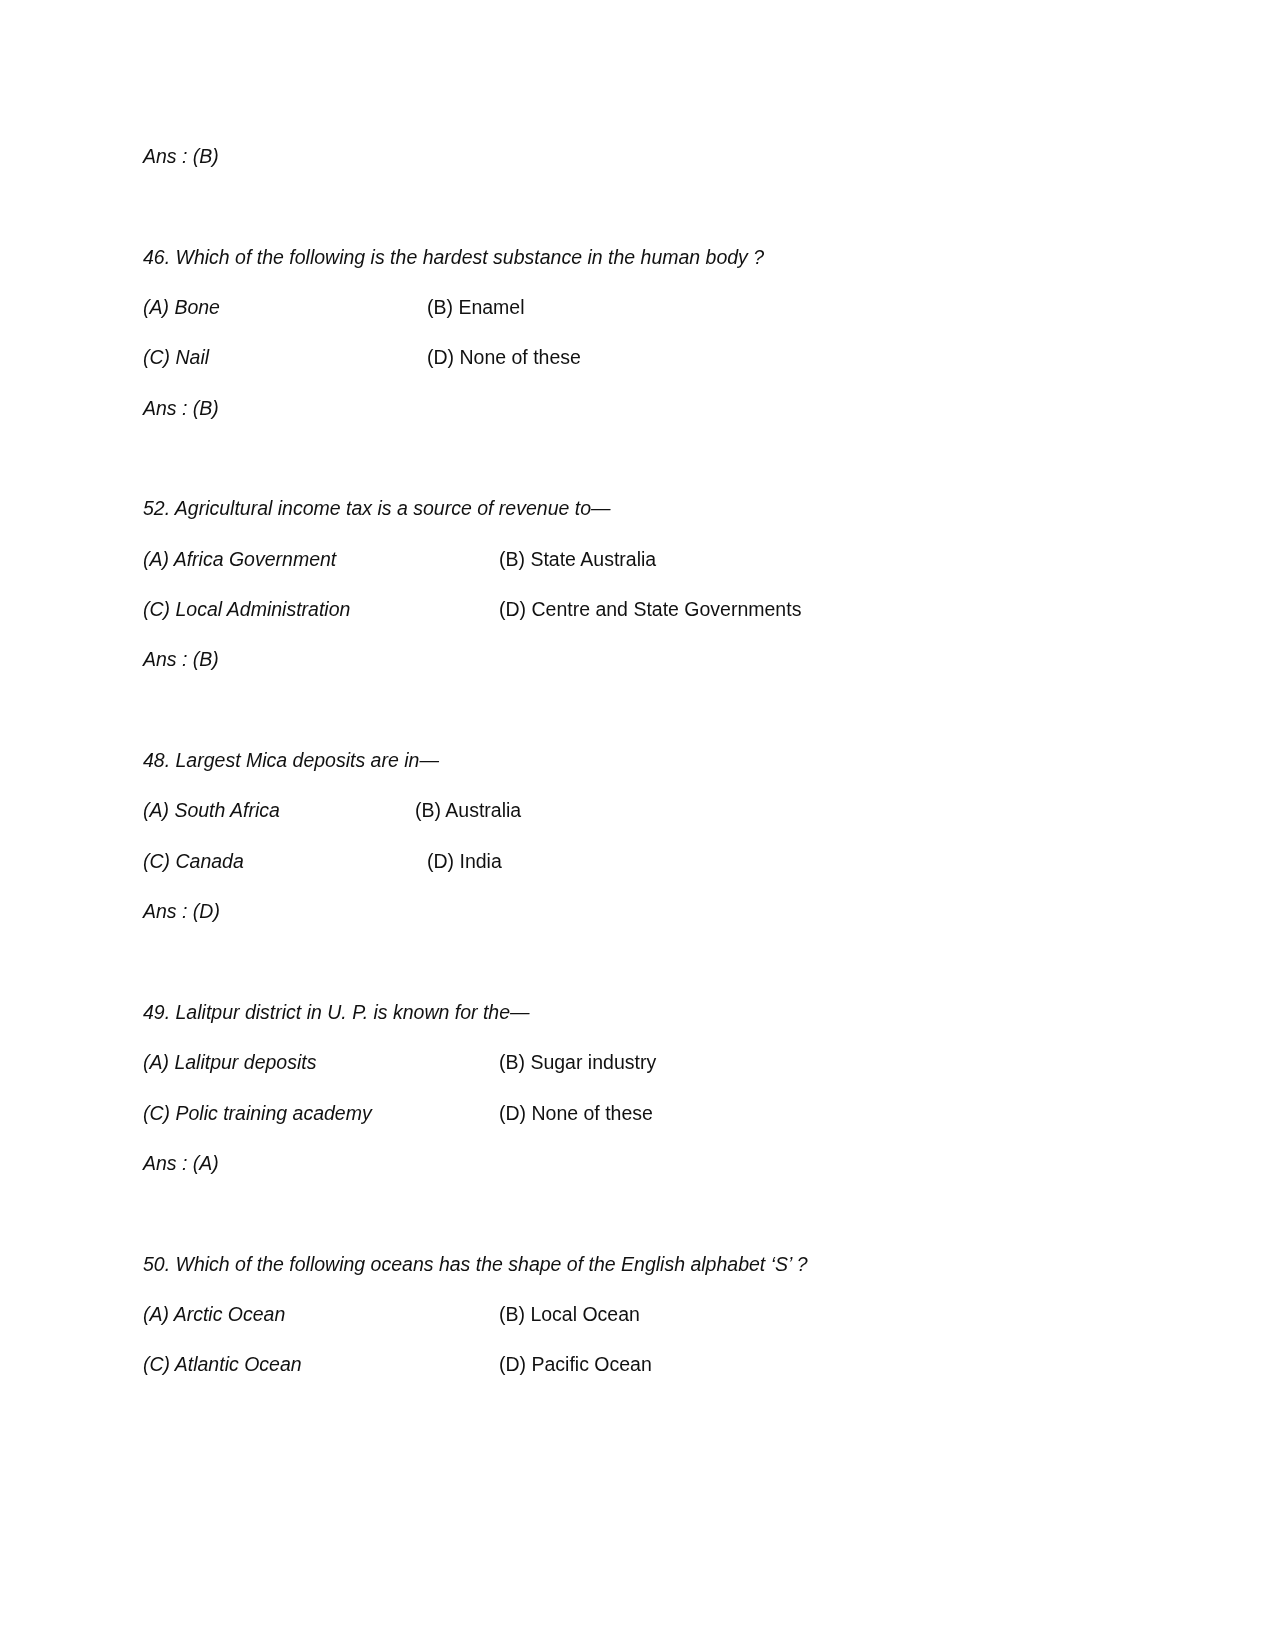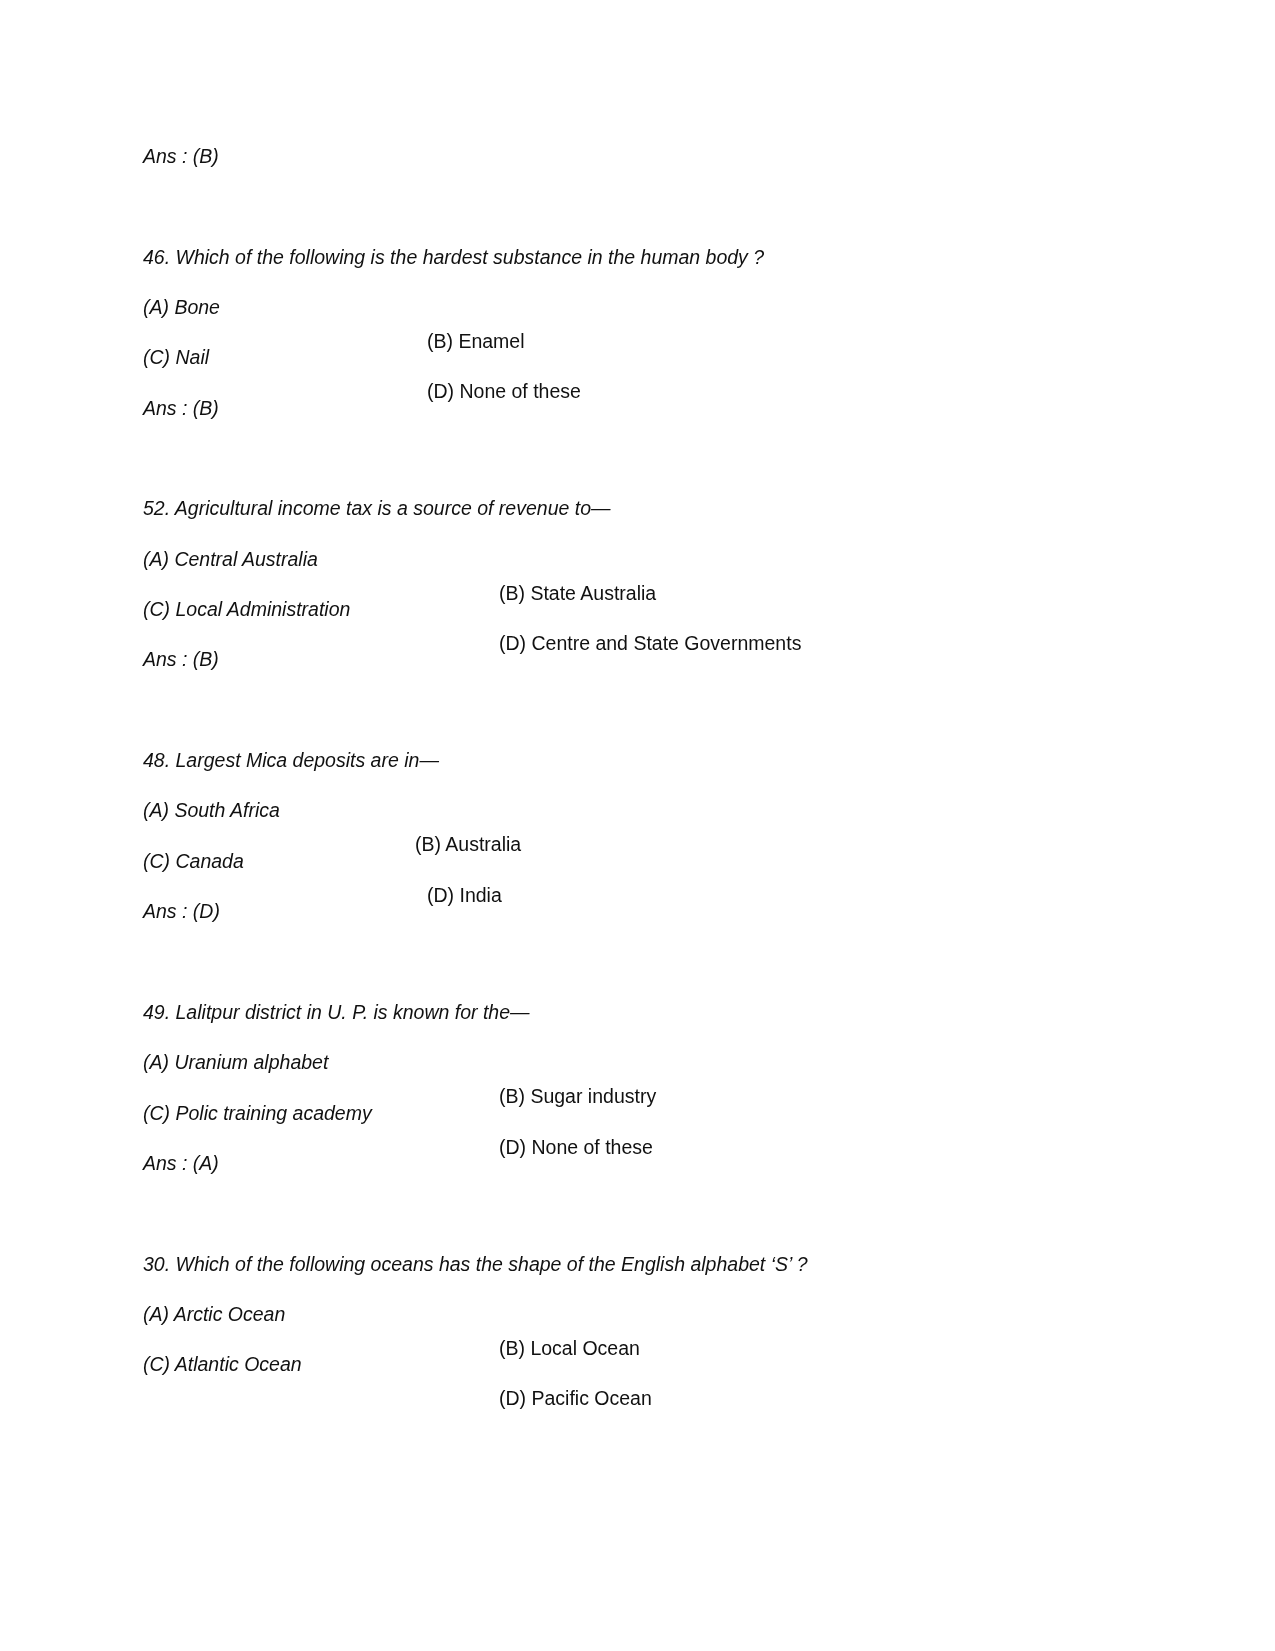--- a/index.html
+++ b/index.html
@@ -1,66 +1,66 @@
 <!DOCTYPE html>
 <html><head>
   <meta charset="utf-8">
   <style>
     html, body { margin: 0; padding: 0; background: #ffffff; }
     body {
       width: 1275px; height: 1651px; position: relative; overflow: hidden;
       font-family: "Liberation Sans", sans-serif; color: #111111; font-size: 19.5px;
     }
     .line { position: absolute; left: 143px; white-space: nowrap; line-height: 24px; font-style: italic; }
-    .opt-b { position: absolute; white-space: nowrap; line-height: 24px; margin-top: 34px; }
+    .opt-b { position: absolute; white-space: nowrap; line-height: 24px; }
   </style>
 </head>
 <body>
 
 <div>
 
   <div class="line" style="top:144px">Ans : (B)</div>
 
   <div>
     <div class="line" style="top:245px">46. Which of the following is the hardest substance in the human body ?</div>
     <div class="line" style="top:295px">(A) Bone</div>
     <div class="opt-b" style="top:295px; left:427px">(B) Enamel</div>
     <div class="line" style="top:345px">(C) Nail</div>
     <div class="opt-b" style="top:345px; left:427px">(D) None of these</div>
     <div class="line" style="top:396px">Ans : (B)</div>
   </div>
 
   <div>
     <div class="line" style="top:496px">52. Agricultural income tax is a source of revenue to—</div>
-    <div class="line" style="top:547px">(A) Central Australia</div>
+    <div class="line" style="top:547px">(A) Africa Government</div>
     <div class="opt-b" style="top:547px; left:499px">(B) State Australia</div>
     <div class="line" style="top:597px">(C) Local Administration</div>
     <div class="opt-b" style="top:597px; left:499px">(D) Centre and State Governments</div>
     <div class="line" style="top:647px">Ans : (B)</div>
   </div>
 
   <div>
     <div class="line" style="top:748px">48. Largest Mica deposits are in—</div>
     <div class="line" style="top:798px">(A) South Africa</div>
     <div class="opt-b" style="top:798px; left:415px">(B) Australia</div>
     <div class="line" style="top:849px">(C) Canada</div>
     <div class="opt-b" style="top:849px; left:427px">(D) India</div>
     <div class="line" style="top:899px">Ans : (D)</div>
   </div>
 
   <div>
     <div class="line" style="top:1000px">49. Lalitpur district in U. P. is known for the—</div>
-    <div class="line" style="top:1050px">(A) Uranium alphabet</div>
+    <div class="line" style="top:1050px">(A) Lalitpur deposits</div>
     <div class="opt-b" style="top:1050px; left:499px">(B) Sugar industry</div>
     <div class="line" style="top:1101px">(C) Polic training academy</div>
     <div class="opt-b" style="top:1101px; left:499px">(D) None of these</div>
     <div class="line" style="top:1151px">Ans : (A)</div>
   </div>
 
   <div>
-    <div class="line" style="top:1252px">30. Which of the following oceans has the shape of the English alphabet ‘S’ ?</div>
+    <div class="line" style="top:1252px">50. Which of the following oceans has the shape of the English alphabet ‘S’ ?</div>
     <div class="line" style="top:1302px">(A) Arctic Ocean</div>
     <div class="opt-b" style="top:1302px; left:499px">(B) Local Ocean</div>
     <div class="line" style="top:1352px">(C) Atlantic Ocean</div>
     <div class="opt-b" style="top:1352px; left:499px">(D) Pacific Ocean</div>
   </div>
 
 </div>
 
 </body></html>

